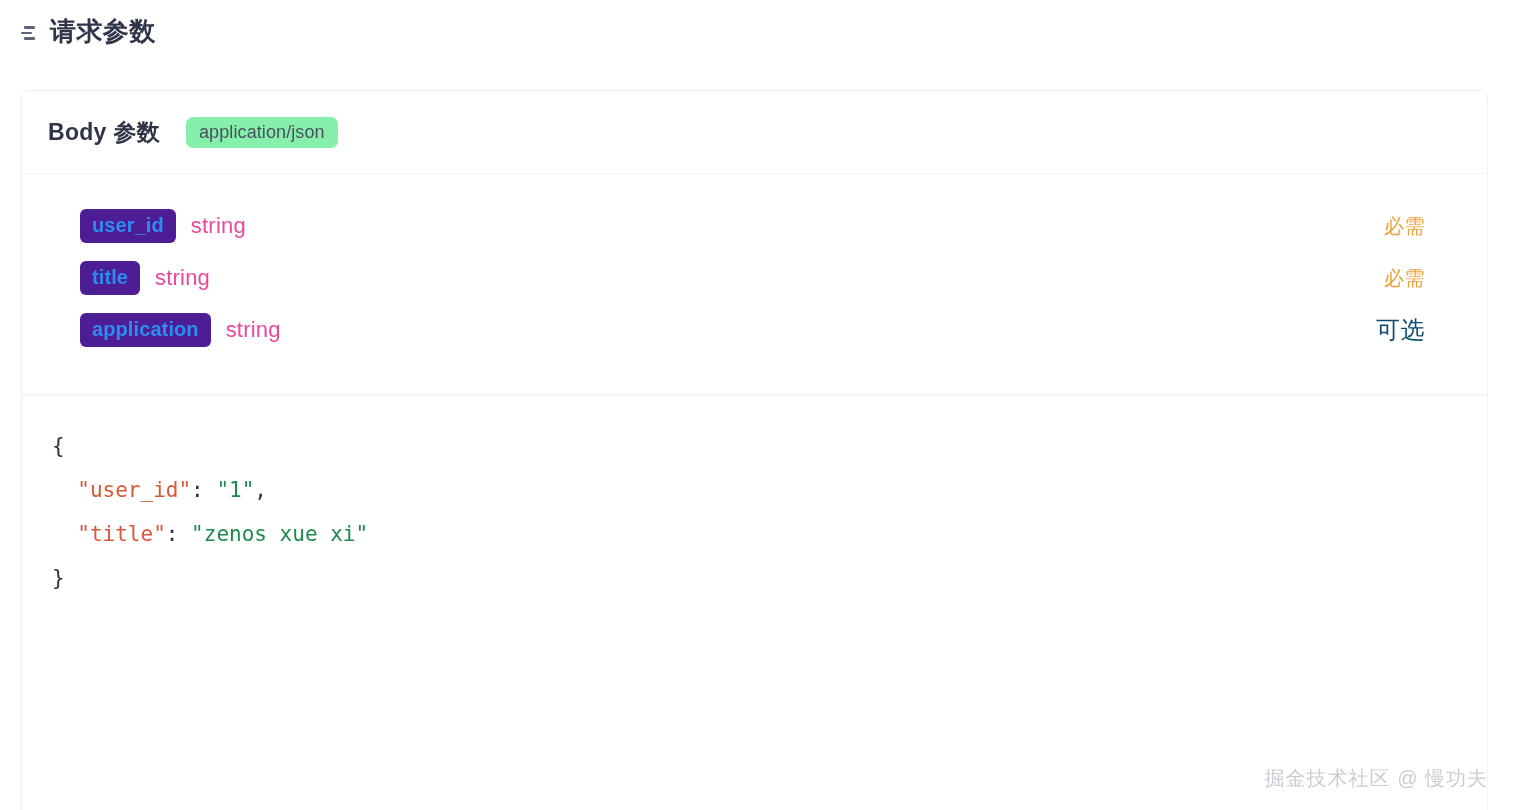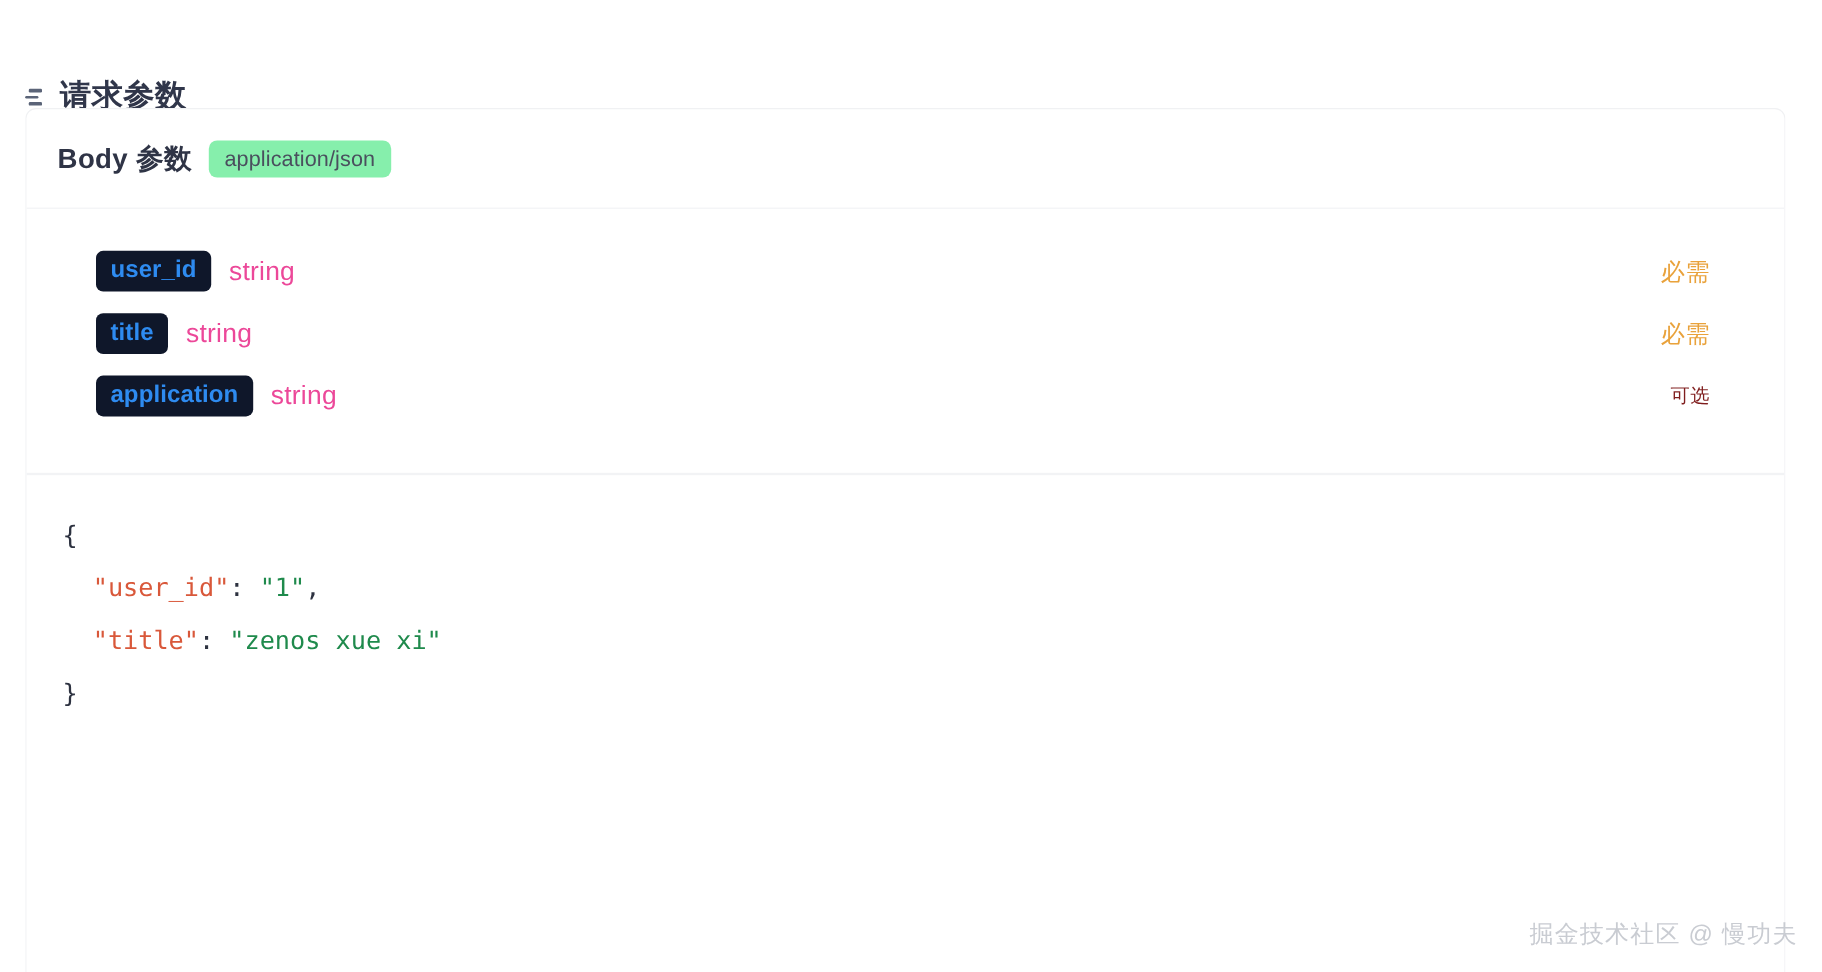--- a/index.html
+++ b/index.html
@@ -18,21 +18,20 @@
   }
 
   
   .page-heading {
     display: flex;
     align-items: center;
     gap: 11px;
     padding: 18px 0 0 20px;
     height: 44px;
     box-sizing: border-box;
-    margin-top: 48px;
   }
   .heading-icon {
     width: 19px;
     height: 19px;
     position: relative;
     flex: none;
     margin-top: 3px;
   }
   .heading-icon i {
     position: absolute;
@@ -65,21 +64,21 @@
     border-bottom: none;
     border-radius: 9px 9px 0 0;
     box-sizing: border-box;
     overflow: hidden;
   }
 
   
   .card-section-header {
     display: flex;
     align-items: center;
-    gap: 14px;
+    gap: 26px;
     padding: 0 26px;
     height: 82px;
     box-sizing: border-box;
   }
   .section-title {
     font-size: 23px;
     font-weight: bold;
     color: #2f3446;
     letter-spacing: 0.3px;
   }
@@ -105,21 +104,21 @@
   }
   .param-row {
     display: flex;
     align-items: center;
     height: 52px;
     padding: 0 62px 0 58px;
     box-sizing: border-box;
   }
   .param-name {
     color: #2e8bf0;
-    background: #0f172a;
+    background: #4c1d95;
     font-size: 20px;
     font-weight: bold;
     padding: 6px 12px 8px 12px;
     border-radius: 6px;
     line-height: 1;
     letter-spacing: 0.1px;
   }
   .param-type {
     font-size: 22px;
     color: #ec4899;
@@ -127,22 +126,22 @@
     letter-spacing: 0.2px;
   }
   .param-spacer { flex: 1 1 auto; }
   .param-required {
     font-size: 20px;
     color: #e9a23b;
     letter-spacing: 0.5px;
     font-family: Liberation Serif, serif;
   }
   .param-optional {
-    font-size: 16px;
-    color: #7f1d1d;
+    font-size: 24px;
+    color: #0c4a6e;
     letter-spacing: 0.5px;
     text-align: center;
   }
 
   
   .example-header {
     display: flex;
     align-items: center;
     padding: 0 26px;
     height: 85px;
@@ -165,21 +164,21 @@
     letter-spacing: 0;
   }
   .code-line { display: block; }
   .tok-key   { color: #d9583a; }
   .tok-str   { color: #1f8a4c; }
   .tok-punct { color: #2d3240; }
 
   
   .watermark {
     position: absolute;
-    right: 20px;
+    right: 30px;
     bottom: 18px;
     font-size: 20px;
     color: #c9ccd2;
     letter-spacing: 1px;
     white-space: nowrap;
     pointer-events: none;
   }
 </style>
 </head>
 <body>

